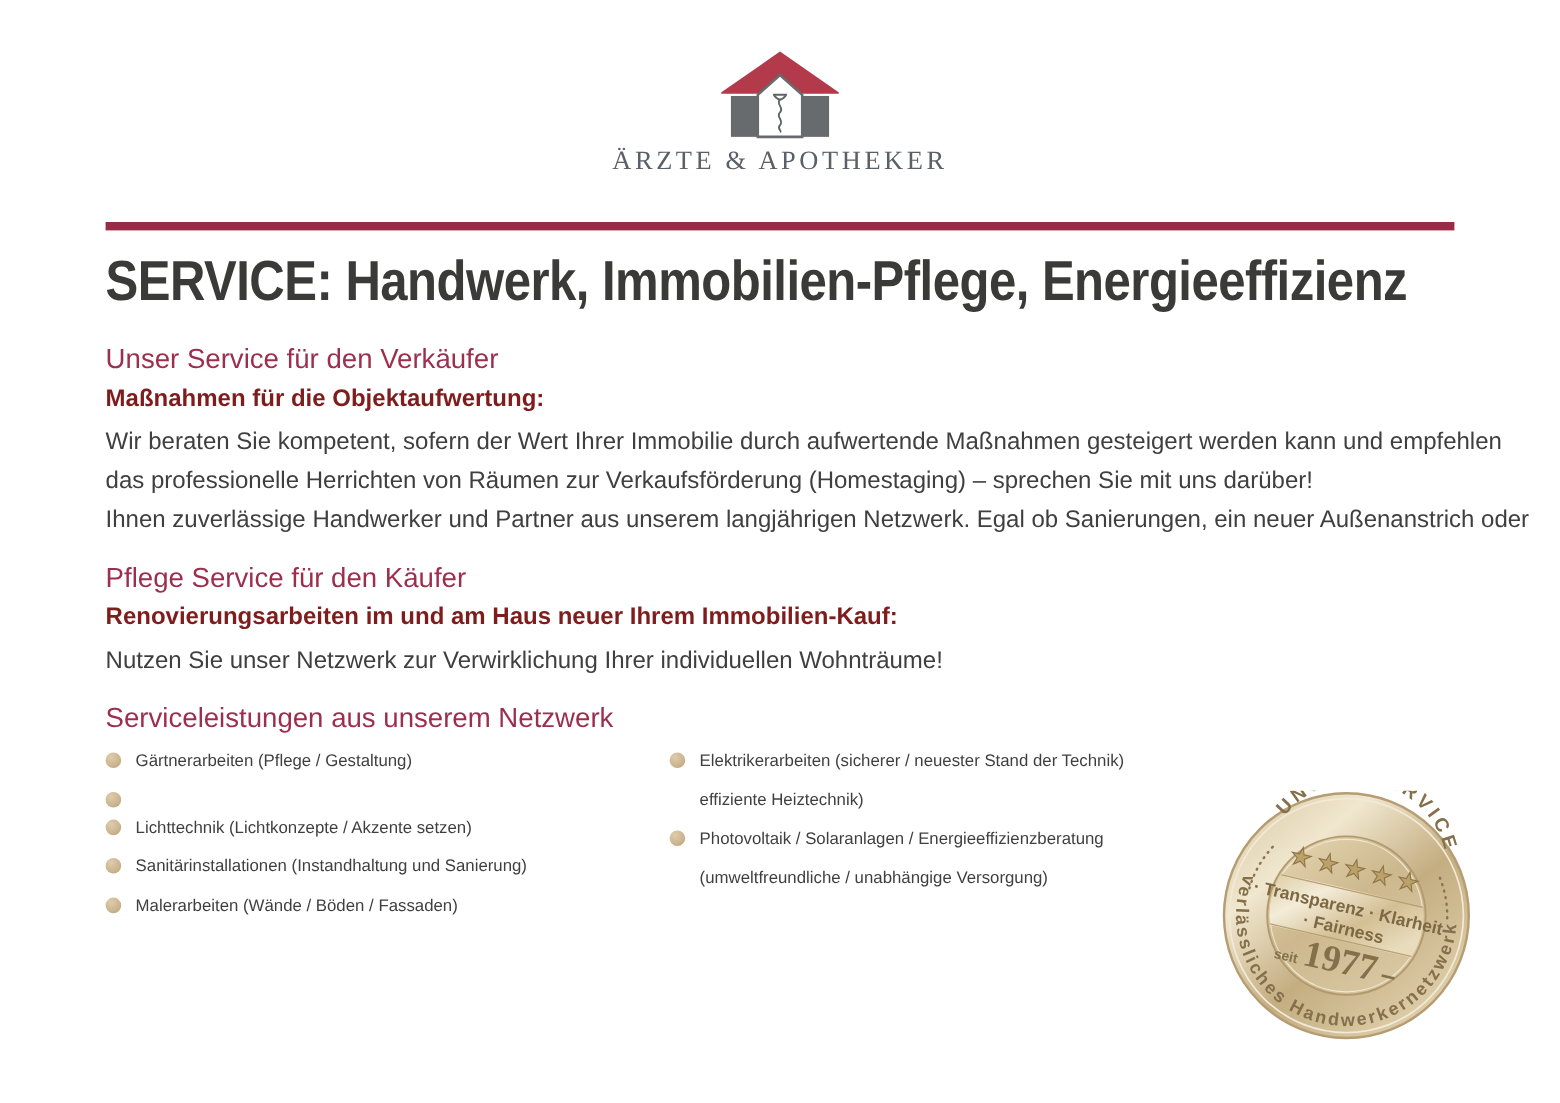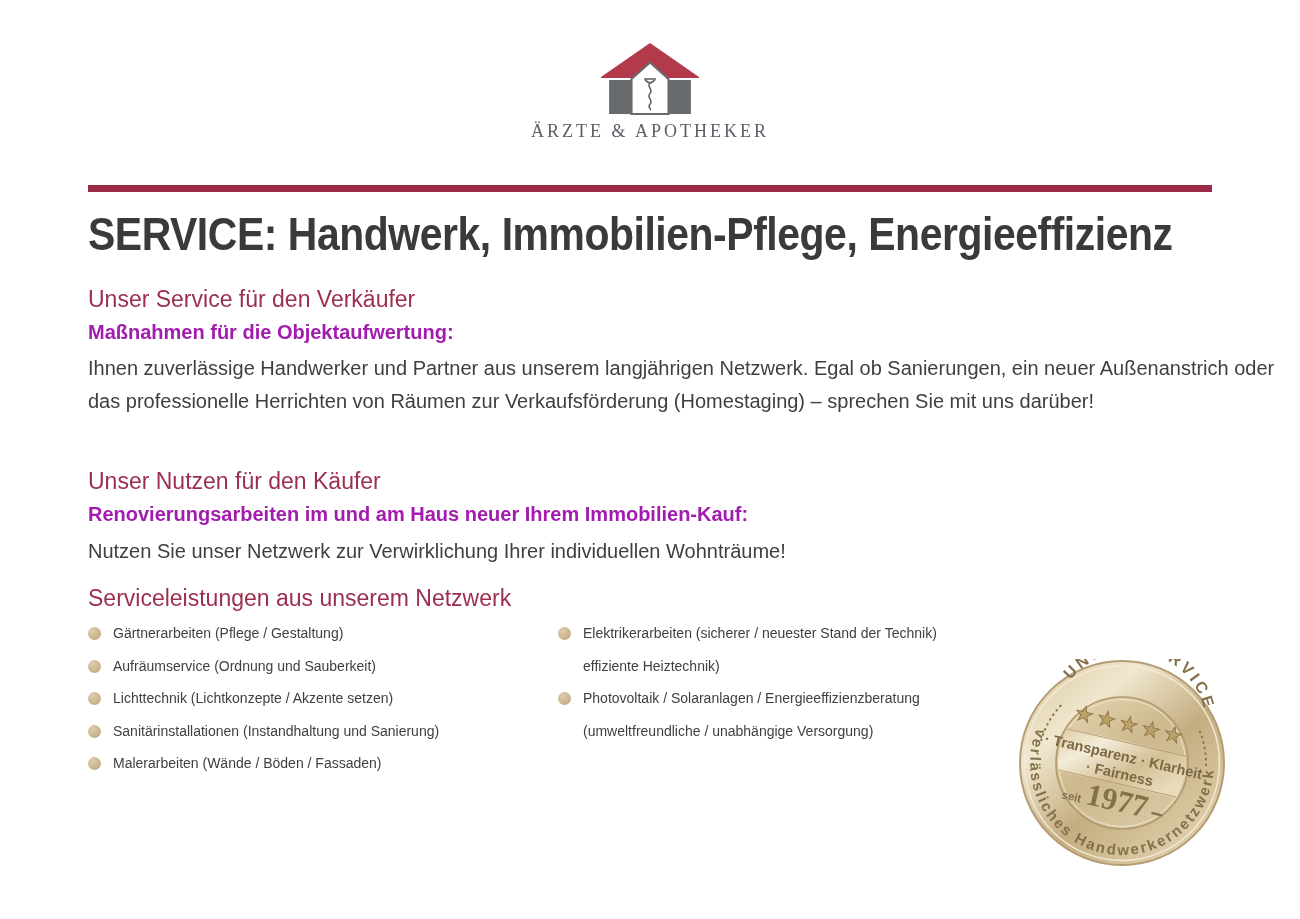--- a/index.html
+++ b/index.html
@@ -5,37 +5,37 @@
   html,body{margin:0;padding:0;background:#ffffff;}
   .page{
     position:relative;width:1300px;height:919px;background:#ffffff;overflow:hidden;
     font-family:"Liberation Sans","DejaVu Sans",sans-serif;color:#3f3f3f;
   }
   
   .logo-wrap{position:absolute;top:42px;left:0;width:100%;text-align:center;}
   .logo-house{display:block;margin:0 auto 4px auto;}
   .logo-line1{
     font-family:"Liberation Serif","DejaVu Serif",serif;
-    font-size:18px;letter-spacing:3px;color:#5a6067;line-height:1.25;
+    font-size:22px;letter-spacing:3px;color:#5a6067;line-height:1.25;
   }
   .logo-line2{
     font-family:"Liberation Serif","DejaVu Serif",serif;
     font-size:24px;letter-spacing:3px;color:#5a6067;line-height:1.2;
   }
   .logo-line2 sup{font-size:12px;vertical-align:8px;letter-spacing:0;}
   
   .rule{position:absolute;left:88px;top:185px;width:1124px;height:7px;background:#9a2b47;}
   .title{
     position:absolute;left:88px;top:206px;margin:0;white-space:nowrap;
     font-size:47px;font-weight:700;letter-spacing:-0.5px;color:#3a3a38;
     transform:scaleX(0.87);transform-origin:left center;
   }
   
   .h2{position:absolute;left:88px;margin:0;font-size:23px;font-weight:400;color:#9c2f4e;white-space:nowrap;}
-  .h3{position:absolute;left:88px;margin:0;font-size:20px;font-weight:700;color:#a21caf;white-space:nowrap;}
+  .h3{position:absolute;left:88px;margin:0;font-size:20px;font-weight:700;color:#7f1d1d;white-space:nowrap;}
   .para{position:absolute;left:88px;margin:0;font-size:20px;color:#3f3f3f;}
   .para .body-line{line-height:32.5px;white-space:nowrap;}
   
   .col{position:absolute;top:617px;font-size:14px;color:#3f3f3f;}
   .col-left{left:88px;width:470px;}
   .col-right{left:558px;width:470px;}
   .svc-row{display:flex;align-items:flex-start;line-height:32.6px;white-space:nowrap;}
   .bullet{
     width:13px;height:13px;border-radius:50%;flex:0 0 13px;margin:10px 12px 0 0;
     background:radial-gradient(circle at 35% 30%, #ddccad 0%, #cdb690 55%, #b79f77 100%);
@@ -63,44 +63,44 @@
     <div class="logo-line1">ÄRZTE &amp; APOTHEKER</div>
   </div>
 
   <div class="rule"></div>
   <h1 class="title">SERVICE: Handwerk, Immobilien-Pflege, Energieeffizienz</h1>
 
   <h2 class="h2" style="top:286px">Unser Service für den Verkäufer</h2>
   <h3 class="h3" style="top:321px">Maßnahmen für die Objektaufwertung:</h3>
   <div class="para" style="top:352px">
 
+  <div class="body-line">Wir beraten Sie kompetent, sofern der Wert Ihrer Immobilie durch aufwertende Maßnahmen gesteigert werden kann und empfehlen</div>
+      <div class="body-line">das professionelle Herrichten von Räumen zur Verkaufsförderung (Homestaging) – sprechen Sie mit uns darüber!</div>
       <div class="body-line">Ihnen zuverlässige Handwerker und Partner aus unserem langjährigen Netzwerk. Egal ob Sanierungen, ein neuer Außenanstrich oder</div>
-      <div class="body-line">das professionelle Herrichten von Räumen zur Verkaufsförderung (Homestaging) – sprechen Sie mit uns darüber!</div>
-    </div>
-
-  <h2 class="h2" style="top:468px">Unser Nutzen für den Käufer</h2>
+    </div>
+
+  <h2 class="h2" style="top:468px">Pflege Service für den Käufer</h2>
   <h3 class="h3" style="top:503px">Renovierungsarbeiten im und am Haus neuer Ihrem Immobilien-Kauf:</h3>
   <div class="para" style="top:535px">
 
   <div class="body-line">Nutzen Sie unser Netzwerk zur Verwirklichung Ihrer individuellen Wohnträume!</div>
     </div>
 
   <h2 class="h2" style="top:585px">Serviceleistungen aus unserem Netzwerk</h2>
 
   <div class="col col-left">
 
       <div class="svc-row">
         <span class="bullet"></span>
         <span>Gärtnerarbeiten (Pflege / Gestaltung)</span>
       </div>
 
 
       <div class="svc-row">
         <span class="bullet"></span>
-        <span>Aufräumservice (Ordnung und Sauberkeit)</span>
       </div>
 
       <div class="svc-row">
         <span class="bullet"></span>
         <span>Lichttechnik (Lichtkonzepte / Akzente setzen)</span>
       </div>
 
       <div class="svc-row">
         <span class="bullet"></span>
         <span>Sanitärinstallationen (Instandhaltung und Sanierung)</span>

